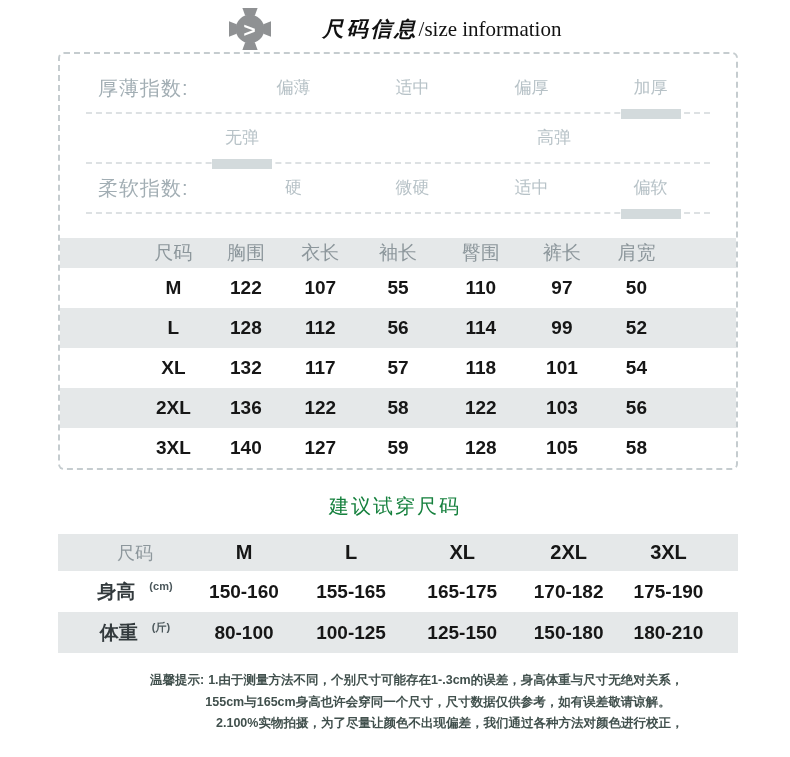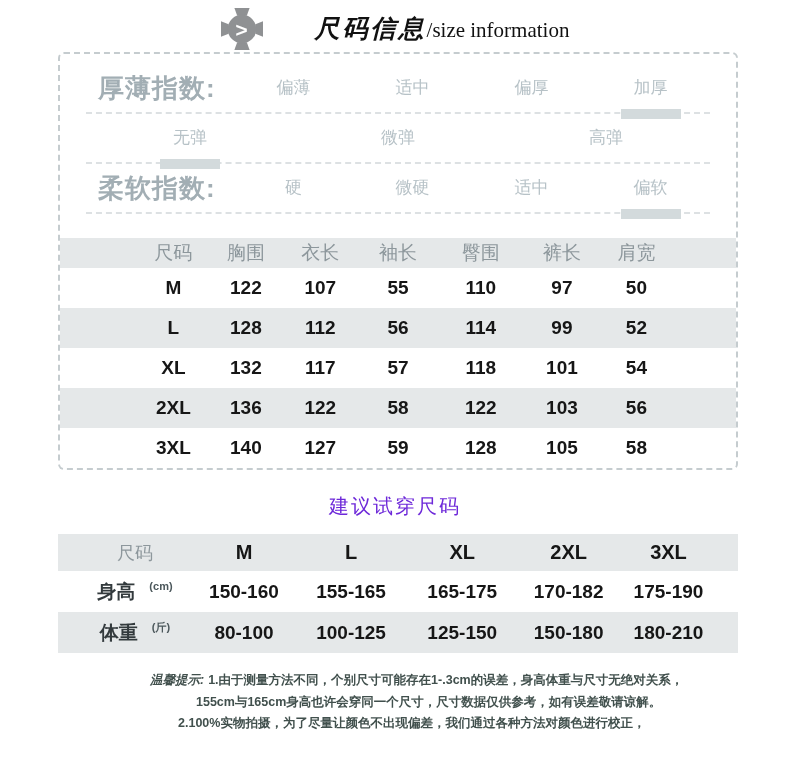--- a/index.html
+++ b/index.html
@@ -7,71 +7,71 @@
   body {
     width:790px; height:757px; overflow:hidden;
     font-family:"Liberation Sans", sans-serif;
     color:#222;
   }
 
   
   .header { display:flex; justify-content:center; align-items:center; gap:12px; padding-top:7px; height:50px; }
   .hdr-icon { width:42px; height:42px; flex:0 0 auto; }
   .title { font-size:23px; white-space:nowrap; }
-  .title-cn { font-family:"DejaVu Serif", serif; font-weight:bold; font-style:italic; letter-spacing:3px; font-size:25px; color:#111;margin-left:40px; }
+  .title-cn { font-family:"DejaVu Serif", serif; font-weight:bold; font-style:italic; letter-spacing:3px; font-size:21px; color:#111;margin-left:40px; }
   .title-en { font-family:Liberation Serif, serif; font-size:21px; color:#111; }
 
   
   .dashed-box {
     margin-left:58px; width:680px; margin-top:2px;
     border:2px dashed #c5cccf; border-radius:6px;
     padding-bottom:0; overflow:hidden;
   }
 
   
   .indexes { padding:10px 26px 0 26px; }
   .index-row { height:50px; display:flex; align-items:center; border-bottom:2px dashed #dde1e3; }
-  .index-label { width:148px; padding-left:12px; font-weight:bold; font-size:26px; color:#a2aeb4; letter-spacing:1px; flex:0 0 auto; }
+  .index-label { width:148px; padding-left:12px; font-weight:normal; font-size:20px; color:#a2aeb4; letter-spacing:1px; flex:0 0 auto; }
   .index-options { flex:1; display:flex; }
   .option { flex:1; text-align:center; font-size:17px; color:#b7c2c7; position:relative; height:50px; line-height:50px; }
   .option.selected::after {
     content:""; position:absolute; left:50%; transform:translateX(-50%);
     bottom:-6px; width:60px; height:10px; background:#d3dadc;
   }
 
   
   table { border-collapse:collapse; table-layout:fixed; }
   .size-table { width:100%; margin-top:24px; }
   .size-table th { background:transparent; font-weight:normal; font-size:19px; color:#8d979c; height:30px; text-align:center; }
   .size-table thead tr { background:#e5e8e9; }
   .size-table td { text-align:center; font-weight:bold; font-size:19px; color:#161616; height:40px; }
   .size-table tbody tr:nth-child(even) { background:#e5e8e9; }
   .size-table th:first-child, .size-table td:first-child { padding-left:78px; }
   .size-table th:last-child,  .size-table td:last-child  { padding-right:64px; }
 
   
-  .tryon-title { text-align:center; font-size:20px; color:#6d28d9; letter-spacing:2px; margin-top:23px; }
+  .tryon-title { text-align:center; font-size:20px; color:#15803d; letter-spacing:2px; margin-top:23px; }
   .tryon-table { width:680px; margin-left:58px; margin-top:14px; }
   .tryon-table thead tr { background:#e5e8e9; height:37px; }
   .tryon-table th { font-size:20px; color:#161616; font-weight:bold; text-align:center; }
   .tryon-table th.dim { font-size:18px; color:#8d979c; font-weight:normal; }
   .tryon-table td { text-align:center; font-weight:bold; font-size:19px; color:#161616; height:41px; }
   .tryon-table tbody tr:nth-child(even) { background:#e5e8e9; }
   .tryon-table th:first-child, .tryon-table td:first-child { padding-left:20px; }
   .tryon-table th:last-child,  .tryon-table td:last-child  { padding-right:20px; }
   .row-label { color:#333a3d; font-size:19px; font-weight:bold; }
   .row-unit { font-size:11px; color:#4c585c; vertical-align:super; font-weight:bold; margin-left:14px; }
 
   
   .notes { margin:17px 0 0 150px; font-size:12.5px; line-height:21.5px; color:#41504d; font-weight:bold; width:530px; }
   .note-line { white-space:nowrap; }
-  .nl2 { margin-left:46px; }
-  .nl3 { margin-left:28px; }
+  .nl2 { margin-left:46px;text-align:center; }
+  .nl3 { margin-left:66px; }
   .nl4 { margin-left:90px; }
-  .note-prefix { margin-right:4px;font-style:italic; }
+  .note-prefix { margin-right:4px; }
 </style>
 </head>
 <body>
 
 <div class="header">
   <svg class="hdr-icon" viewBox="0 0 44 44" aria-hidden="true">
     <polygon points="14,0 30,0 27,8 17,8" fill="#8f9193"></polygon>
     <polygon points="14,44 30,44 27,36 17,36" fill="#8f9193"></polygon>
     <polygon points="0,14 0,30 8,27 8,17" fill="#8f9193"></polygon>
     <polygon points="44,14 44,30 36,27 36,17" fill="#8f9193"></polygon>
@@ -91,21 +91,20 @@
       <span class="index-options">
         <span class="option">偏薄</span>
         <span class="option">适中</span>
         <span class="option">偏厚</span>
         <span class="option selected">加厚</span>
       </span>
     </div>
     <div class="index-row">
       <span class="index-options">
         <span class="option selected">无弹</span>
-        <span class="option">微弹</span>
         <span class="option">高弹</span>
       </span>
     </div>
     <div class="index-row">
       <span class="index-label">柔软指数:</span>
       <span class="index-options">
         <span class="option">硬</span>
         <span class="option">微硬</span>
         <span class="option">适中</span>
         <span class="option selected">偏软</span>

